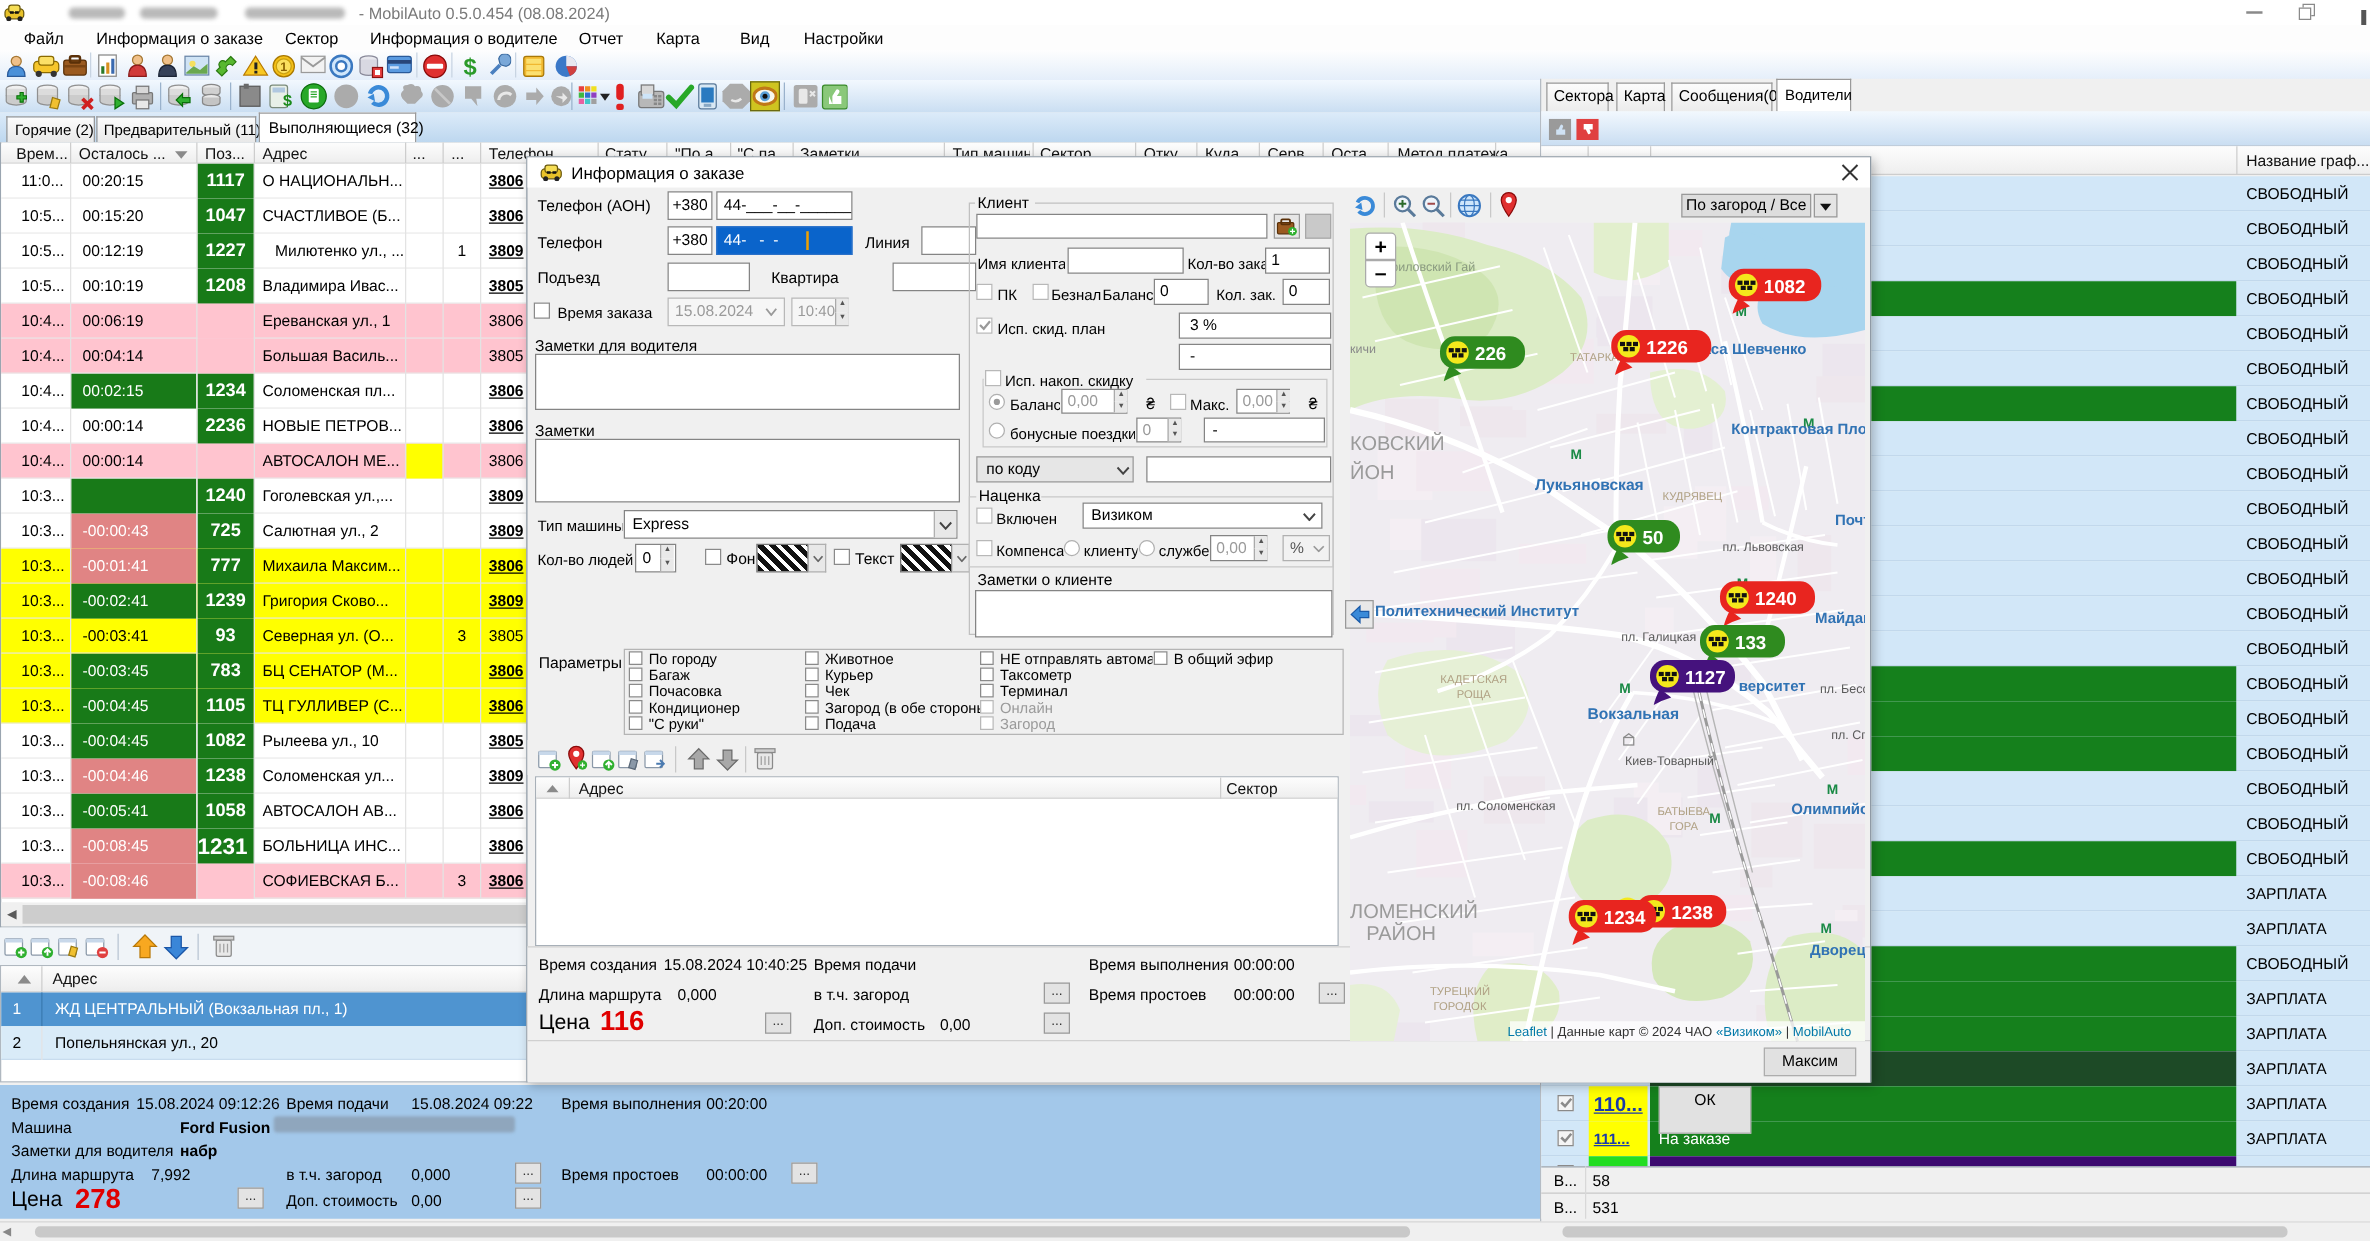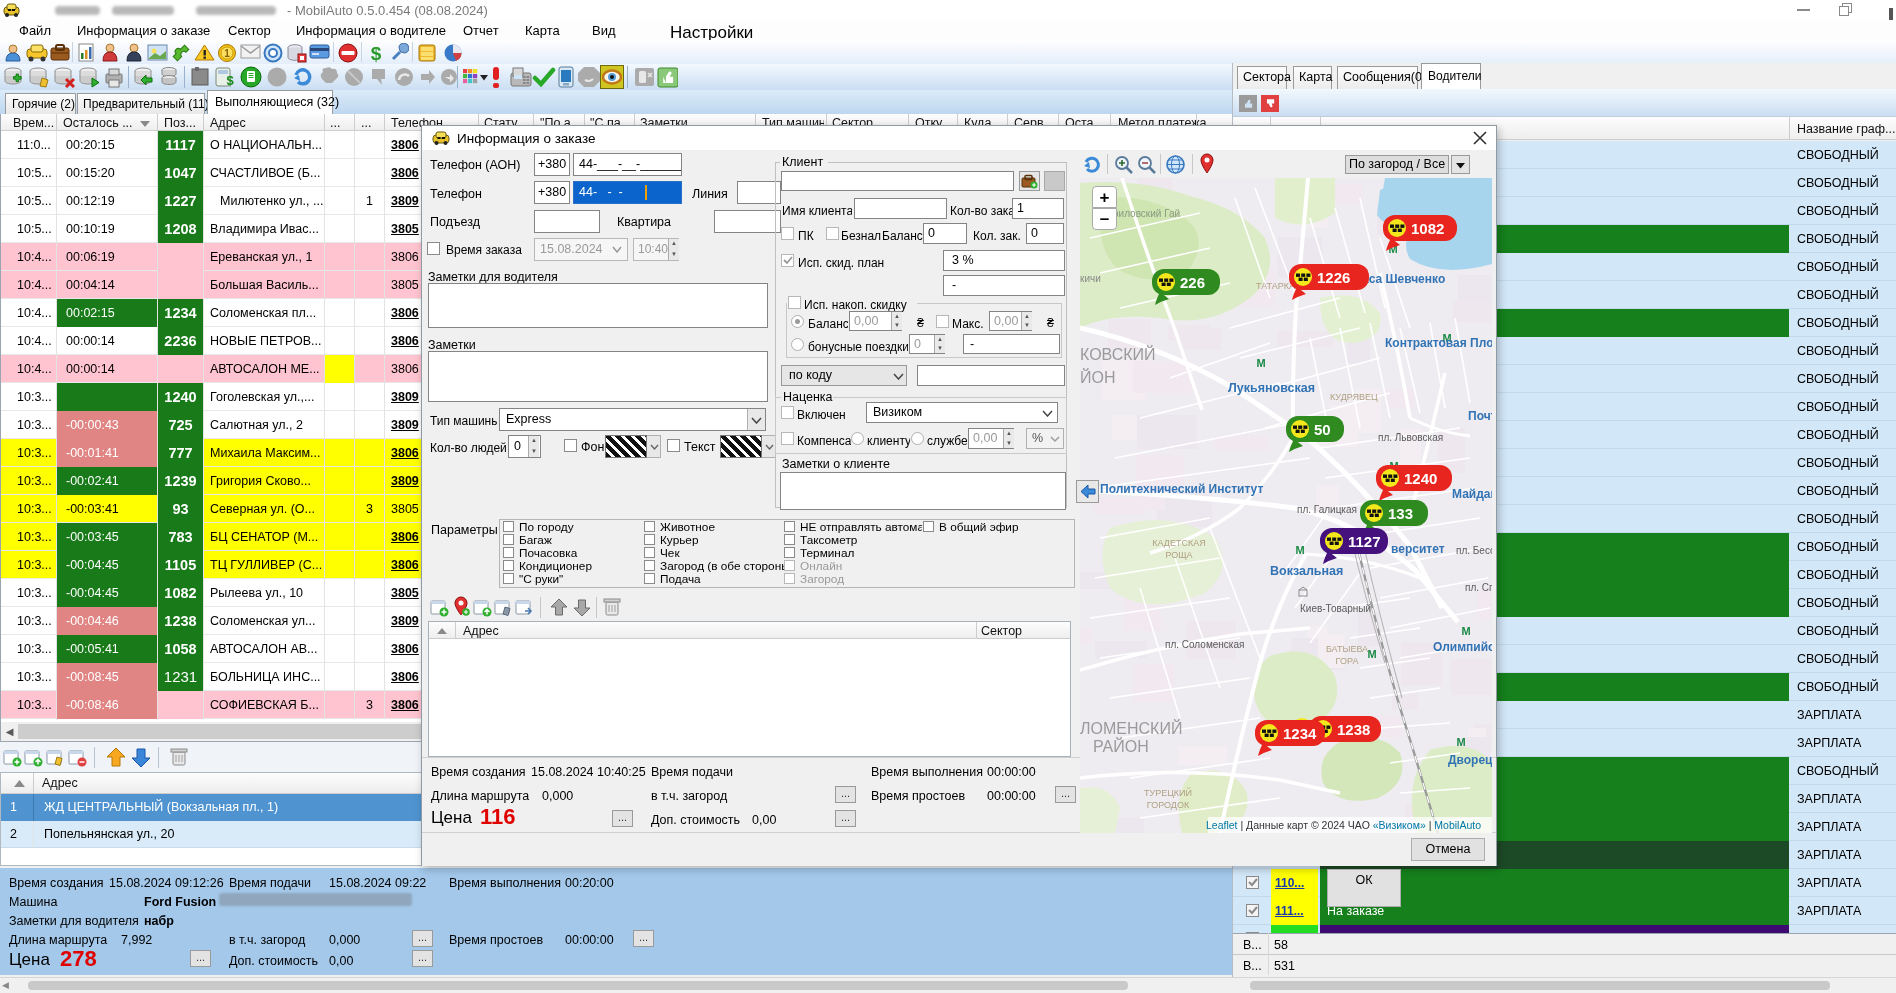--- a/index.html
+++ b/index.html
@@ -34,21 +34,21 @@
 <div class="a" style="left:1839px;top:6px;width:10px;height:10px;border:1.4px solid #8a8a8a;background:#fff"></div>
 <div class="a" style="left:1889px;top:8px;width:4px;height:22px;background:#555"></div>
 <div class="a" style="left:0;top:20px;width:1896px;height:20px;background:#fdfdfd"></div>
 <div class="txt" style="left:19px;top:23px;font-size:13px">Файл</div>
 <div class="txt" style="left:77px;top:23px;font-size:13px">Информация о заказе</div>
 <div class="txt" style="left:228px;top:23px;font-size:13px">Сектор</div>
 <div class="txt" style="left:296px;top:23px;font-size:13px">Информация о водителе</div>
 <div class="txt" style="left:463px;top:23px;font-size:13px">Отчет</div>
 <div class="txt" style="left:525px;top:23px;font-size:13px">Карта</div>
 <div class="txt" style="left:592px;top:23px;font-size:13px">Вид</div>
-<div class="txt" style="left:670px;top:23px;font-size:17px">Настройки</div>
+<div class="txt" style="left:643px;top:23px;font-size:13px">Настройки</div>
 <div class="a" style="left:0;top:40px;width:1896px;height:24px;background:linear-gradient(#fefefe,#e4eefa)"></div>
 <svg class="a" style="left:3px;top:43px" width="20" height="19">
     <circle cx="10" cy="6" r="4" fill="#f0c089" stroke="#a67834"></circle>
     <path d="M3 18 Q3 10 10 10 Q17 10 17 18 Z" fill="#4a90d9" stroke="#2a5a9a"></path>
   </svg>
 <svg class="a" style="left:26px;top:43px" width="22" height="19">
     <rect x="1" y="6" width="20" height="9" rx="3" fill="#f6c62c" stroke="#8a6a00"></rect>
     <rect x="5" y="2" width="12" height="7" rx="2" fill="#fbe067" stroke="#8a6a00"></rect>
     <circle cx="5" cy="16" r="2.5" fill="#333"></circle>
     <circle cx="17" cy="16" r="2.5" fill="#333"></circle>
@@ -454,21 +454,21 @@
 <div class="txt" style="left:17px;top:642px">10:3...</div>
 <div class="a" style="left:57px;top:635px;width:100px;height:28px;background:#187a18"></div>
 <div class="txt" style="left:66px;top:642px;color:#fff">-00:05:41</div>
 <div class="a" style="left:158px;top:635px;width:45px;height:28px;background:#187a18;color:#fff;font-weight:bold;font-size:14.5px;text-align:center;line-height:28px">1058</div>
 <div class="txt" style="left:210px;top:642px;max-width:113px;overflow:hidden">АВТОСАЛОН АВ...</div>
 <div class="txt" style="left:391px;top:642px;font-weight:bold;text-decoration:underline;width:33px;overflow:hidden">3806</div>
 <div class="a" style="left:1px;top:663px;width:941px;height:28px;background:#ffffff;border-bottom:1px solid #e8e8e8"></div>
 <div class="txt" style="left:17px;top:670px">10:3...</div>
 <div class="a" style="left:57px;top:663px;width:100px;height:28px;background:#e08484"></div>
 <div class="txt" style="left:66px;top:670px;color:#fff">-00:08:45</div>
-<div class="a" style="left:158px;top:663px;width:45px;height:28px;background:#187a18;color:#fff;font-weight:normal;font-size:15px;text-align:center;line-height:28px">1231</div>
+<div class="a" style="left:158px;top:663px;width:45px;height:28px;background:#187a18;color:#fff;font-weight:bold;font-size:18px;line-height:28px">1231</div>
 <div class="txt" style="left:210px;top:670px;max-width:113px;overflow:hidden">БОЛЬНИЦА ИНС...</div>
 <div class="txt" style="left:391px;top:670px;font-weight:bold;text-decoration:underline;width:33px;overflow:hidden">3806</div>
 <div class="a" style="left:1px;top:691px;width:941px;height:28px;background:#ffc4cf;border-bottom:1px solid #e8e8e8"></div>
 <div class="txt" style="left:17px;top:698px">10:3...</div>
 <div class="a" style="left:57px;top:691px;width:100px;height:28px;background:#e08484"></div>
 <div class="txt" style="left:66px;top:698px;color:#fff">-00:08:46</div>
 <div class="a" style="left:158px;top:691px;width:45px;height:28px;background:#ffc4cf"></div>
 <div class="txt" style="left:210px;top:698px;max-width:113px;overflow:hidden">СОФИЕВСКАЯ Б...</div>
 <div class="txt" style="left:366px;top:698px">3</div>
 <div class="txt" style="left:391px;top:698px;font-weight:bold;text-decoration:underline;width:33px;overflow:hidden">3806</div>
@@ -643,21 +643,21 @@
 <div class="txt" style="left:1797px;top:792px">ЗАРПЛАТА</div>
 <div class="a" style="left:1233px;top:813px;width:663px;height:28px;background:#d2e7f8;border-bottom:1px solid #c2d8ec"></div>
 <div class="a" style="left:1320px;top:813px;width:469px;height:28px;background:#15801c"></div>
 <div class="txt" style="left:1797px;top:820px">ЗАРПЛАТА</div>
 <div class="a" style="left:1233px;top:841px;width:663px;height:28px;background:#d2e7f8;border-bottom:1px solid #c2d8ec"></div>
 <div class="a" style="left:1320px;top:841px;width:469px;height:28px;background:#1d4a26"></div>
 <div class="txt" style="left:1797px;top:848px">ЗАРПЛАТА</div>
 <div class="a" style="left:1233px;top:869px;width:663px;height:28px;background:#d2e7f8;border-bottom:1px solid #c2d8ec"></div>
 <div class="a" style="left:1320px;top:869px;width:469px;height:28px;background:#15801c"></div>
 <div class="a" style="left:1271px;top:869px;width:47px;height:28px;background:#ffff00"></div>
-<div class="txt" style="left:1275px;top:876px;color:#1a3aaa;font-weight:bold;text-decoration:underline;font-size:12px">110...</div>
+<div class="txt" style="left:1275px;top:876px;color:#1a3aaa;font-weight:bold;text-decoration:underline;font-size:16px">110...</div>
 <div class="cb" style="left:1246px;top:876px;background:#f4f4f4"></div>
 <svg class="a" style="left:1248px;top:878px" width="10" height="9">
     <path d="M1 4 L4 7 L9 1" stroke="#8a8a8a" stroke-width="2" fill="none"></path>
   </svg>
 <div class="txt" style="left:1327px;top:876px;color:#fff">На заказе</div>
 <div class="txt" style="left:1797px;top:876px">ЗАРПЛАТА</div>
 <div class="a" style="left:1233px;top:897px;width:663px;height:28px;background:#d2e7f8;border-bottom:1px solid #c2d8ec"></div>
 <div class="a" style="left:1320px;top:897px;width:469px;height:28px;background:#15801c"></div>
 <div class="a" style="left:1271px;top:897px;width:47px;height:28px;background:#ffff00"></div>
 <div class="txt" style="left:1275px;top:904px;color:#1a3aaa;font-weight:bold;text-decoration:underline;font-size:12px">111...</div>
@@ -925,21 +925,21 @@
 <div class="txt" style="left:651px;top:813px">Доп. стоимость</div>
 <div class="txt" style="left:752px;top:813px">0,00</div>
 <div class="dots" style="left:835px;top:786px">...</div>
 <div class="dots" style="left:1055px;top:786px">...</div>
 <div class="txt" style="left:431px;top:808px;font-size:17px">Цена</div>
 <div class="txt" style="left:480px;top:804px;font-size:22px;font-weight:bold;color:#e00000">116</div>
 <div class="dots" style="left:612px;top:810px">...</div>
 <div class="dots" style="left:835px;top:810px">...</div>
 <div class="a" style="left:422px;top:832px;width:1074px;height:34px;background:#f0f0f0;border-top:1px solid #d0d0d0"></div>
 <div class="btn" style="left:1327px;top:869px;width:74px;height:38px;line-height:21px">ОК</div>
-<div class="btn" style="left:1411px;top:838px;width:74px;height:23px;line-height:21px">Отмена</div>
+<div class="btn" style="left:1411px;top:838px;width:74px;height:23px;line-height:21px">Максим</div>
 <div class="a" style="left:1076px;top:151px;width:418px;height:27px;background:#f0f0f0"></div>
 <svg class="a" style="left:1081px;top:154px" width="21" height="21">
     <path d="M5 8 a6.5 6.5 0 1 1 1 7" fill="none" stroke="#3a8ad8" stroke-width="3"></path>
     <path d="M3 12 l5 -4 l1 6 Z" fill="#3a8ad8"></path>
   </svg>
 <div class="a" style="left:1107px;top:154px;width:1px;height:20px;background:#c8c8c8"></div>
 <svg class="a" style="left:1113px;top:154px" width="21" height="21">
     <circle cx="9" cy="9" r="6" fill="#eef4fa" stroke="#5a7a9a" stroke-width="1.8"></circle>
     <path d="M13.5 13.5 L19 19" stroke="#5a7a9a" stroke-width="2.5"></path>
     <path d="M6 9 h6 M9 6 v6" stroke="#2a6a2a" stroke-width="1.6"></path>

